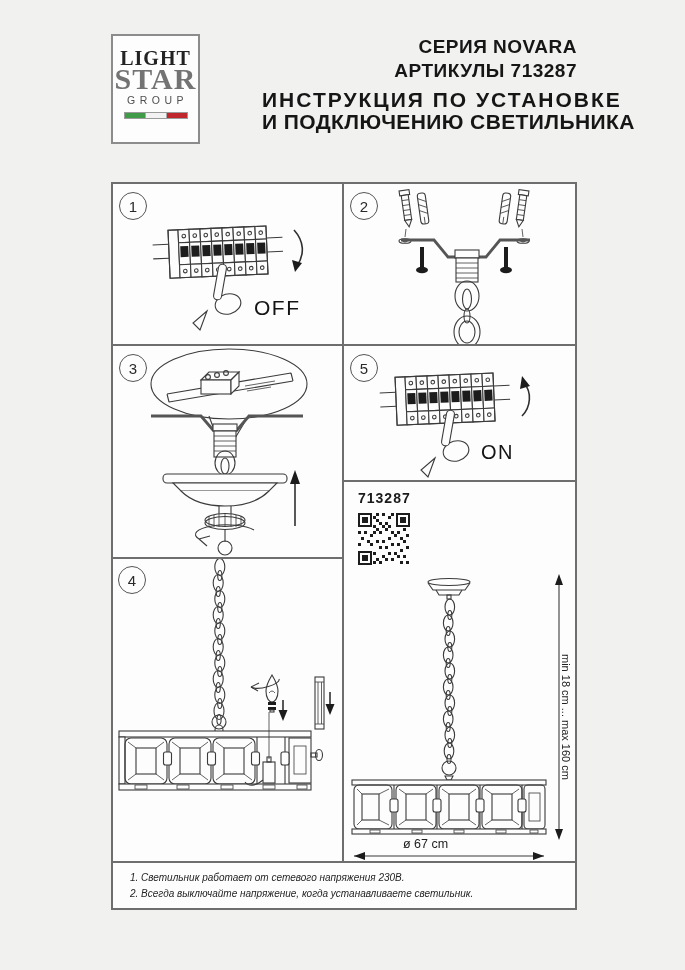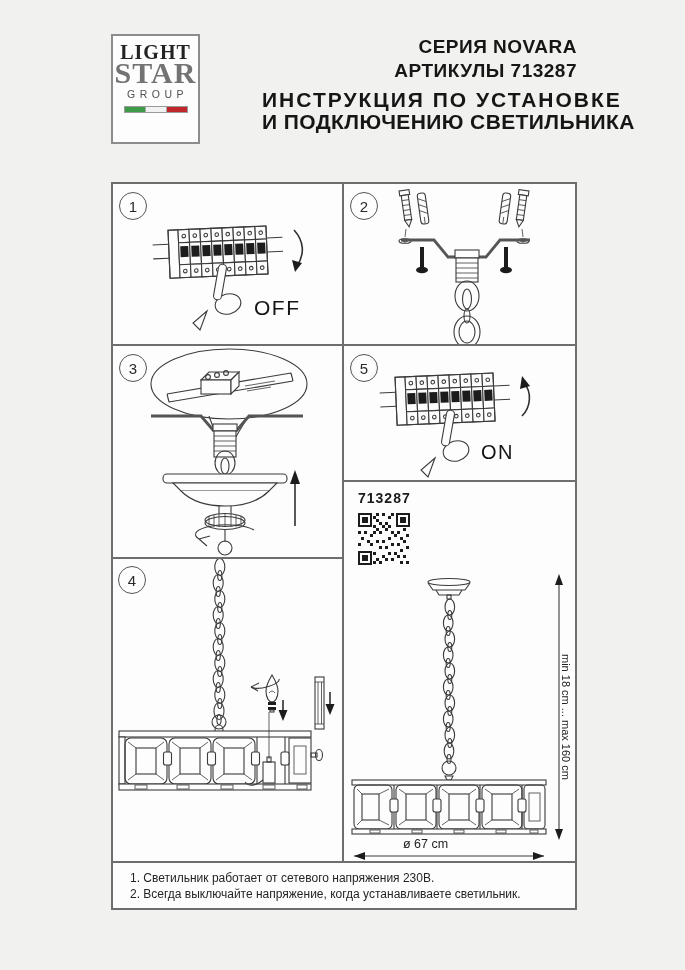--- a/index.html
+++ b/index.html
@@ -11,21 +11,21 @@
     position:relative;
     overflow:hidden;
   }
   .abs { position:absolute; }
 
   
   .logo-box {
     left:111px; top:34px; width:89px; height:110px;
     border:2px solid #8c8c8c; background:#fdfdfd; text-align:center;
   }
-  .logo-light { margin-top:6px; font-family:"Liberation Serif",serif; font-weight:bold; font-size:20px; letter-spacing:1px; color:#232323; line-height:20px;}
+  .logo-light { margin-top:12px; font-family:"Liberation Serif",serif; font-weight:bold; font-size:20px; letter-spacing:1px; color:#232323; line-height:20px;}
   .logo-star  { font-family:"Liberation Serif",serif; font-weight:bold; font-size:30px; letter-spacing:1px; color:#737373; line-height:24px; margin-top:-1px;}
   .logo-group { font-size:10.5px; letter-spacing:4.5px; color:#4f4f4f; margin-top:3px; padding-left:4px; }
   .logo-flag  { width:64px; height:7px; margin:6px auto 0; border:1px solid #9a9a9a; display:flex; }
   .logo-flag span { flex:1; }
 
   
   .hdr-series   { top:36px;  right:108px; font-size:19px; font-weight:bold; letter-spacing:0.5px; color:#161616;}
   .hdr-articles { top:60px;  right:108px; font-size:19px; font-weight:bold; letter-spacing:0.5px; color:#161616;}
   .hdr-title    { top:89px; left:262px; font-size:21px; font-weight:bold; color:#161616; line-height:22px;}
   .hdr-title .t1 { letter-spacing:2px; }
@@ -41,21 +41,21 @@
   .stepnum {
     position:absolute; width:28px; height:28px; border:1.6px solid #555;
     border-radius:50%; background:#fdfdfd; display:flex; align-items:center;
     justify-content:center; font-size:15px; color:#2a2a2a;
   }
 
   
   .notes {
     left:111px; top:861px; width:466px; height:49px;
     border:2px solid #6e6e6e; background:#fdfdfd;
-    padding:7px 10px 0 17px; font-size:12px; line-height:16px; color:#242424;
+    padding:7px 10px 0 17px; font-size:10px; line-height:16px; color:#242424;font-style:italic;
   }
 
   
   .qr-article { position:absolute; left:14px; top:8px; font-size:14px; font-weight:bold; letter-spacing:1px; color:#1a1a1a; }
   .vdim-text {
     position:absolute; left:216px; top:120px; height:230px;
     writing-mode:vertical-rl; display:flex; align-items:center; justify-content:center;
     font-size:11px; color:#222; white-space:nowrap;
   }
   .hdim-text { position:absolute; left:59px; top:355px; width:100px; text-align:left; font-size:12.5px; font-weight:500; color:#1d1d1d; }

